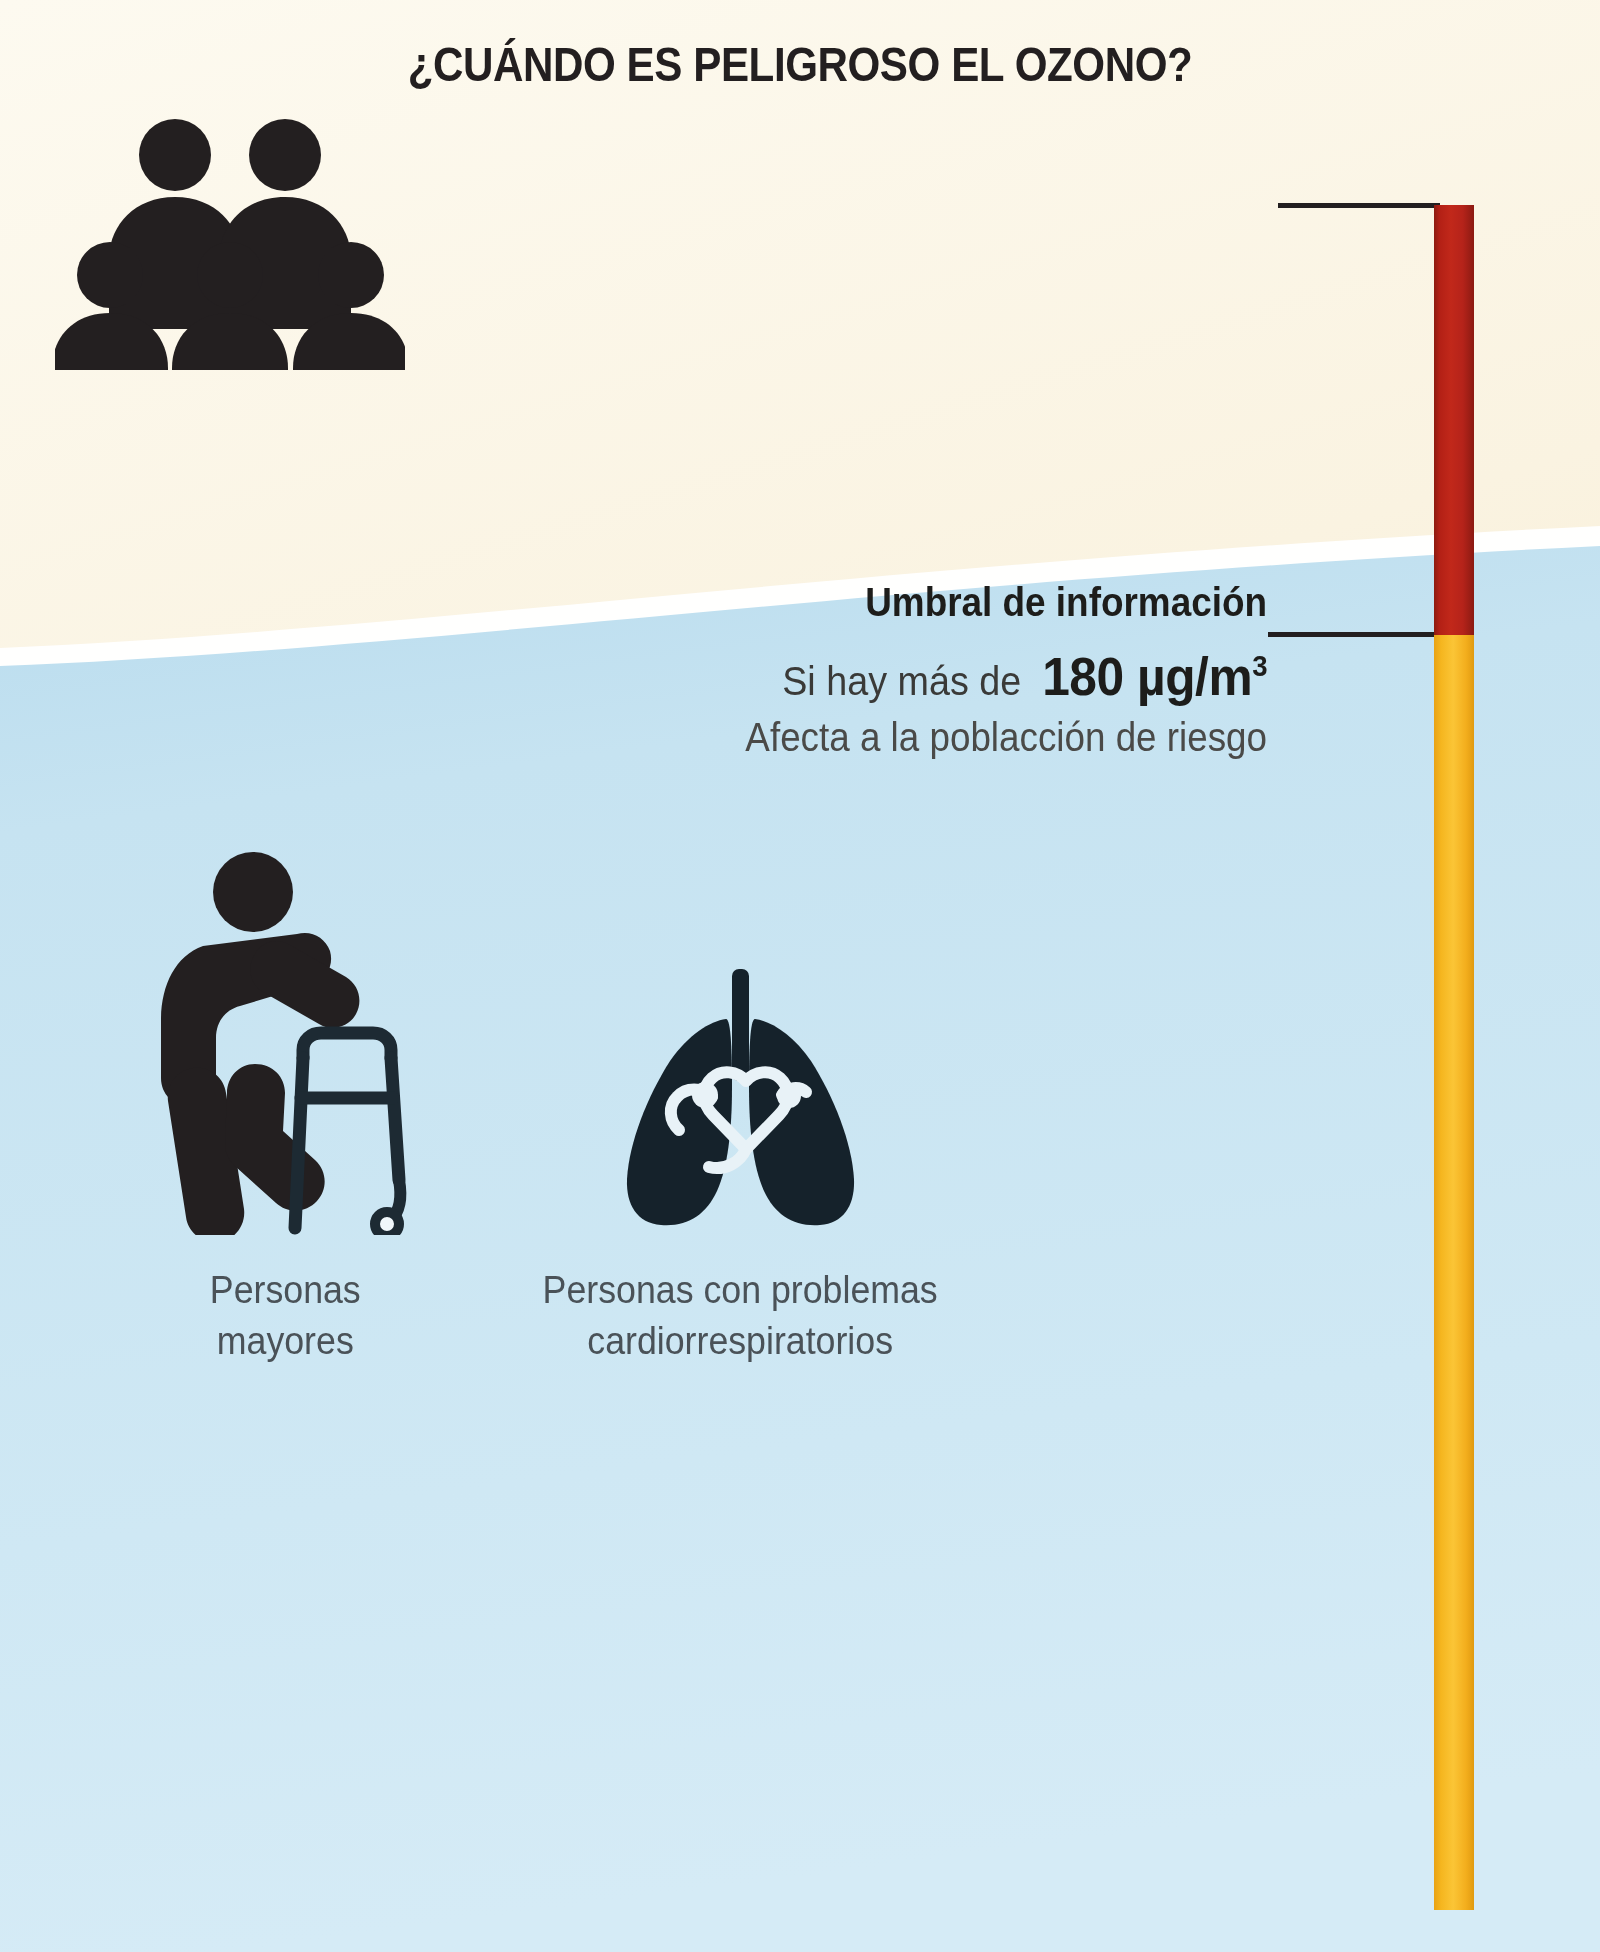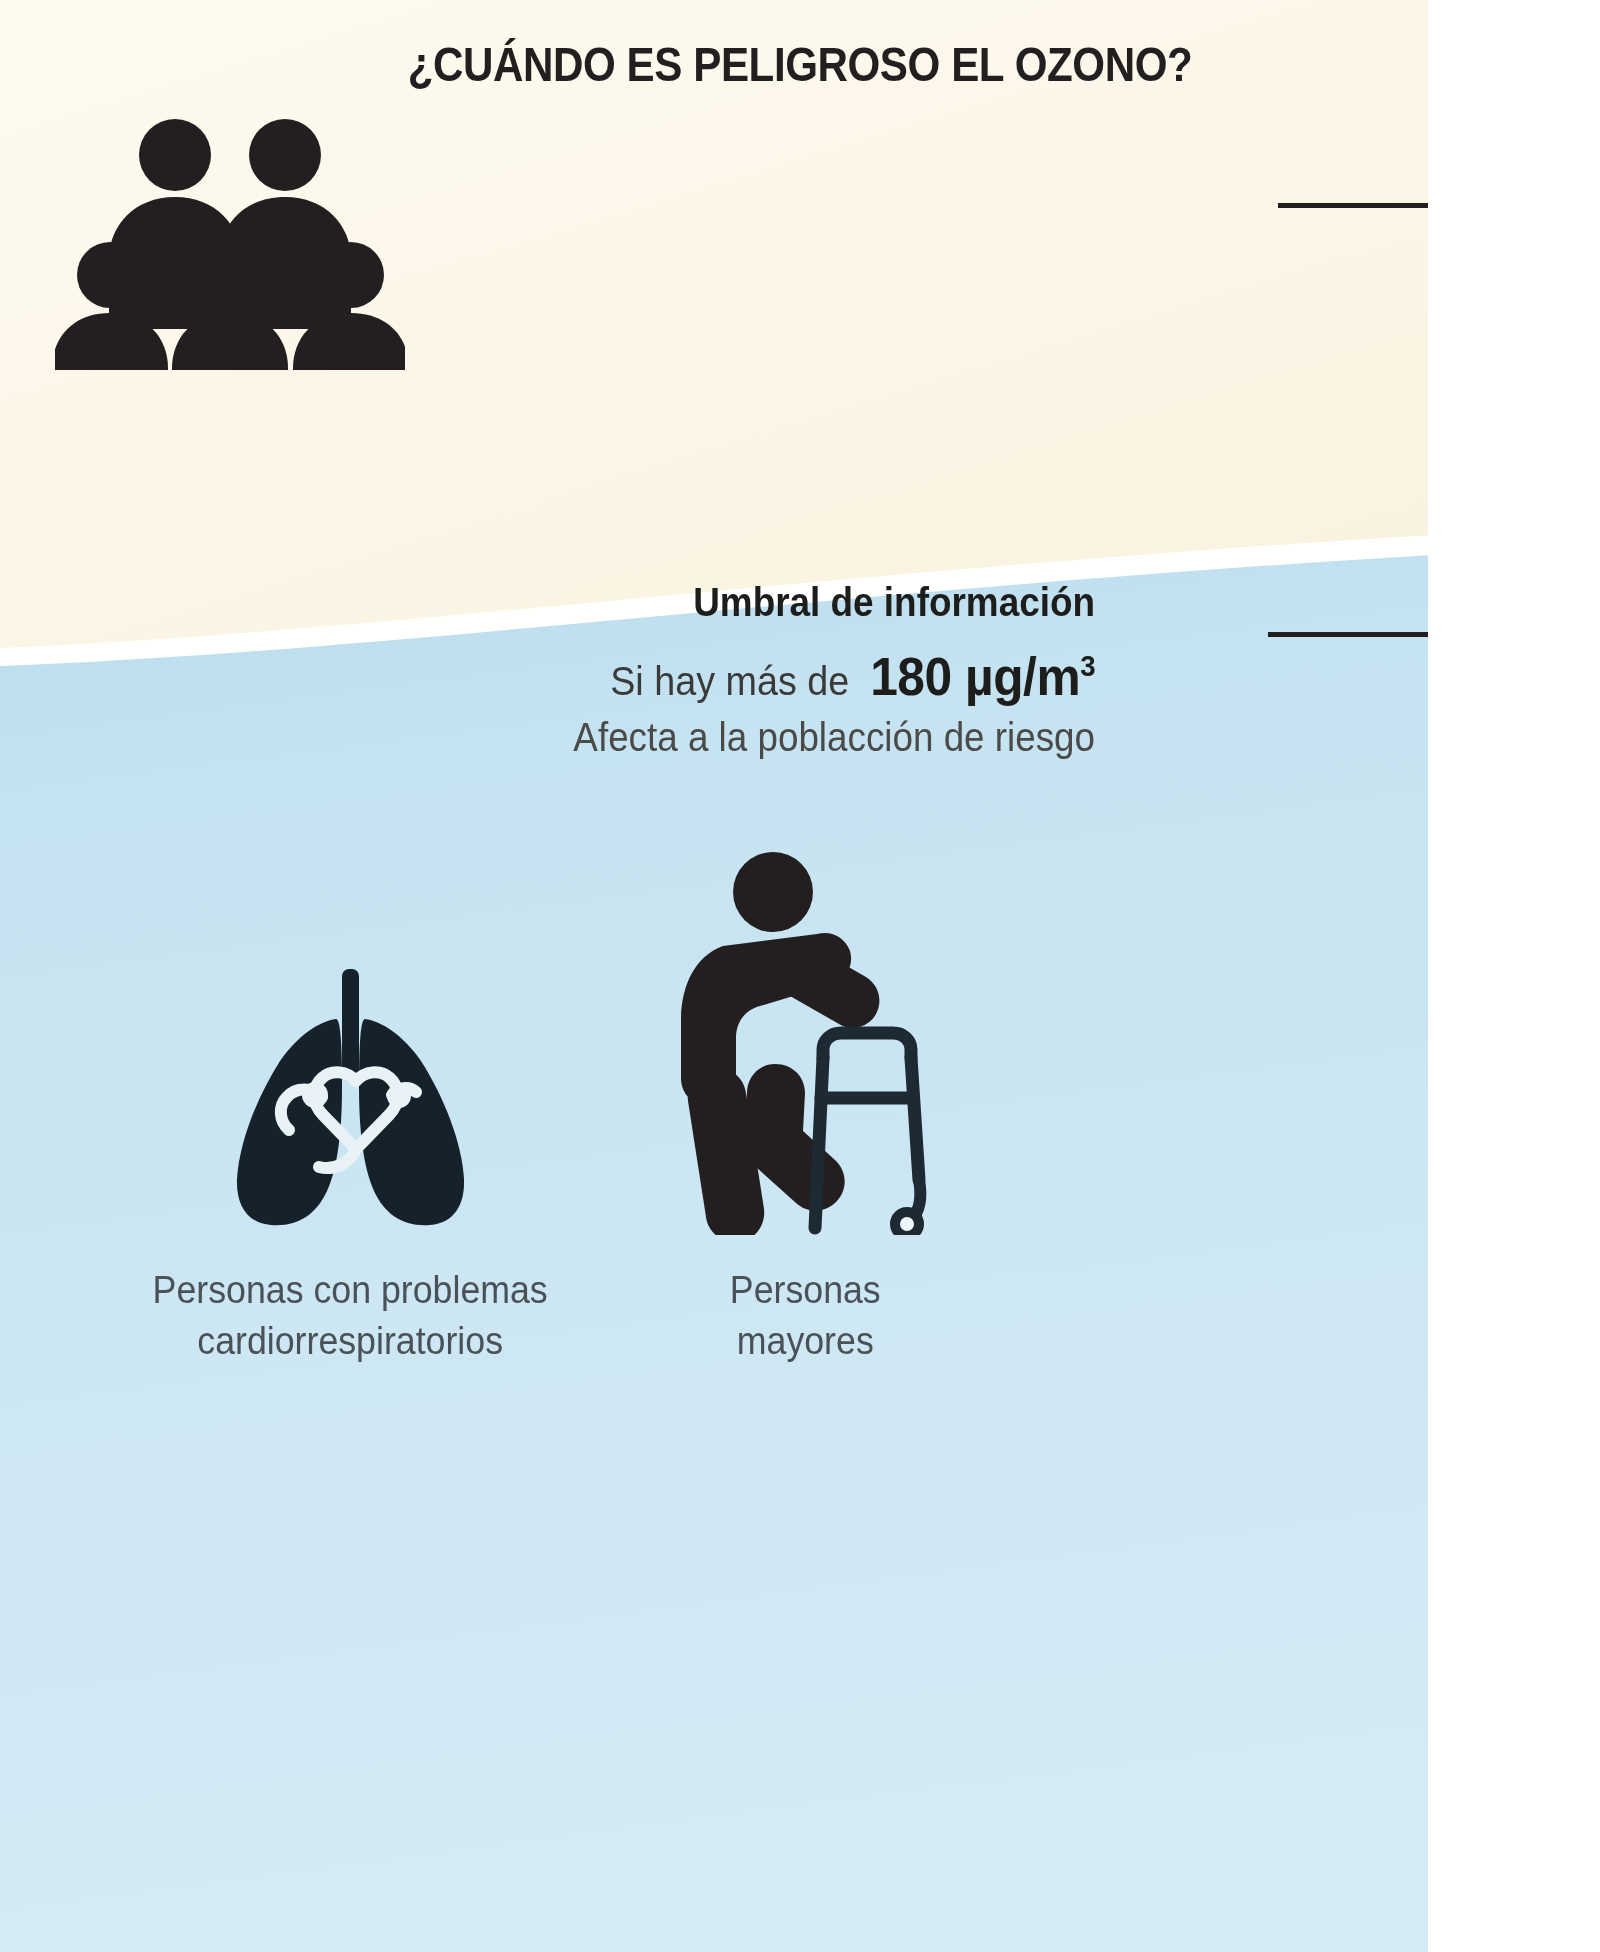--- a/index.html
+++ b/index.html
@@ -5,21 +5,21 @@
   html, body {
     margin: 0;
     padding: 0;
     background: #ffffff;
   }
   body {
     font-family: "Liberation Sans", sans-serif;
   }
   #infographic {
     position: relative;
-    width: 1428px;
+    width: 1600px;
     height: 1952px;
     overflow: hidden;
     background: #fef9c3;
   }
 
   
   .bg-layer {
     position: absolute;
     inset: 0;
     width: 1600px;
@@ -222,20 +222,54 @@
   </div>
 
   <div class="leader leader-alerta"></div>
   <div class="leader leader-info"></div>
 
   <div class="bar bar-red"></div>
   <div class="bar bar-yellow"></div>
 
   <div class="risk-row">
 
+    <div class="risk-item risk-item-elder">
+      <div class="art">
+        <svg width="300" height="385" viewBox="0 0 300 385">
+          <g fill="#231f20">
+
+            <circle cx="118" cy="42" r="40"></circle>
+
+            <path d="M68 96c-28 10-42 40-42 74v58c0 16 12 28 28 28 15 0 27-12 27-28v-40c0-16 9-28 24-32l73-22c14-5 21-19 17-33-5-14-19-21-33-17l-94 12z"></path>
+
+            <path d="M120 104c-8 12-6 30 8 38l56 32c13 8 30 3 37-10 7-13 3-29-10-37l-56-32c-13-8-28-4-35 9z"></path>
+
+            <path d="M58 218c-16 2-27 17-25 33l18 116c2 16 17 27 33 25 16-2 27-17 25-33l-18-116c-2-16-17-27-33-25z"></path>
+
+            <path d="M120 214c-16 0-28 13-28 29l-2 50c0 10 4 18 11 24l40 36c12 11 30 10 41-2 11-12 10-30-2-41l-32-29 2-38c0-16-12-29-30-29z"></path>
+          </g>
+
+          <g fill="none" stroke="#1d2a33" stroke-width="13" stroke-linecap="round" stroke-linejoin="round">
+            <path d="M168 208 L168 200 C168 190 176 183 186 183 L238 183 C248 183 256 190 256 200 L256 208"></path>
+            <path d="M168 208 L160 378"></path>
+            <path d="M256 208 L264 330"></path>
+            <path d="M166 248 L258 248"></path>
+          </g>
+          <g fill="none" stroke="#1d2a33" stroke-width="12" stroke-linecap="round">
+            <path d="M264 330 C268 352 262 364 256 370"></path>
+          </g>
+          <circle cx="252" cy="374" r="12" fill="#f0f7fb" stroke="#1d2a33" stroke-width="10"></circle>
+        </svg>
+      </div>
+      <div class="risk-label">
+        <div>Personas</div>
+        <div>mayores</div>
+      </div>
+    </div>
+
     <div class="risk-item risk-item-lungs">
       <div class="art">
         <svg width="290" height="270" viewBox="0 0 290 270">
           <g fill="#15222b">
             <rect x="137" y="4" width="17" height="112" rx="7"></rect>
             <path d="M131 54c-16 2-38 16-56 42C52 132 34 178 32 214c-1 26 10 44 34 46 26 2 45-10 56-34 11-24 15-62 15-104 0-36-1-68-6-68z"></path>
             <path d="M160 54c16 2 38 16 56 42 23 36 41 82 43 118 1 26-10 44-34 46-26 2-45-10-56-34-11-24-15-62-15-104 0-36 1-68 6-68z"></path>
           </g>
 
           <g fill="none" stroke="#e8f2f7" stroke-width="12" stroke-linecap="round" stroke-linejoin="round">
@@ -249,50 +283,16 @@
             <circle cx="194" cy="131" r="12"></circle>
           </g>
         </svg>
       </div>
       <div class="risk-label">
         <div>Personas con problemas</div>
         <div>cardiorrespiratorios</div>
       </div>
     </div>
 
-    <div class="risk-item risk-item-elder">
-      <div class="art">
-        <svg width="300" height="385" viewBox="0 0 300 385">
-          <g fill="#231f20">
-
-            <circle cx="118" cy="42" r="40"></circle>
-
-            <path d="M68 96c-28 10-42 40-42 74v58c0 16 12 28 28 28 15 0 27-12 27-28v-40c0-16 9-28 24-32l73-22c14-5 21-19 17-33-5-14-19-21-33-17l-94 12z"></path>
-
-            <path d="M120 104c-8 12-6 30 8 38l56 32c13 8 30 3 37-10 7-13 3-29-10-37l-56-32c-13-8-28-4-35 9z"></path>
-
-            <path d="M58 218c-16 2-27 17-25 33l18 116c2 16 17 27 33 25 16-2 27-17 25-33l-18-116c-2-16-17-27-33-25z"></path>
-
-            <path d="M120 214c-16 0-28 13-28 29l-2 50c0 10 4 18 11 24l40 36c12 11 30 10 41-2 11-12 10-30-2-41l-32-29 2-38c0-16-12-29-30-29z"></path>
-          </g>
-
-          <g fill="none" stroke="#1d2a33" stroke-width="13" stroke-linecap="round" stroke-linejoin="round">
-            <path d="M168 208 L168 200 C168 190 176 183 186 183 L238 183 C248 183 256 190 256 200 L256 208"></path>
-            <path d="M168 208 L160 378"></path>
-            <path d="M256 208 L264 330"></path>
-            <path d="M166 248 L258 248"></path>
-          </g>
-          <g fill="none" stroke="#1d2a33" stroke-width="12" stroke-linecap="round">
-            <path d="M264 330 C268 352 262 364 256 370"></path>
-          </g>
-          <circle cx="252" cy="374" r="12" fill="#f0f7fb" stroke="#1d2a33" stroke-width="10"></circle>
-        </svg>
-      </div>
-      <div class="risk-label">
-        <div>Personas</div>
-        <div>mayores</div>
-      </div>
-    </div>
-
 
   </div>
 
 </div>
 
 </body></html>

